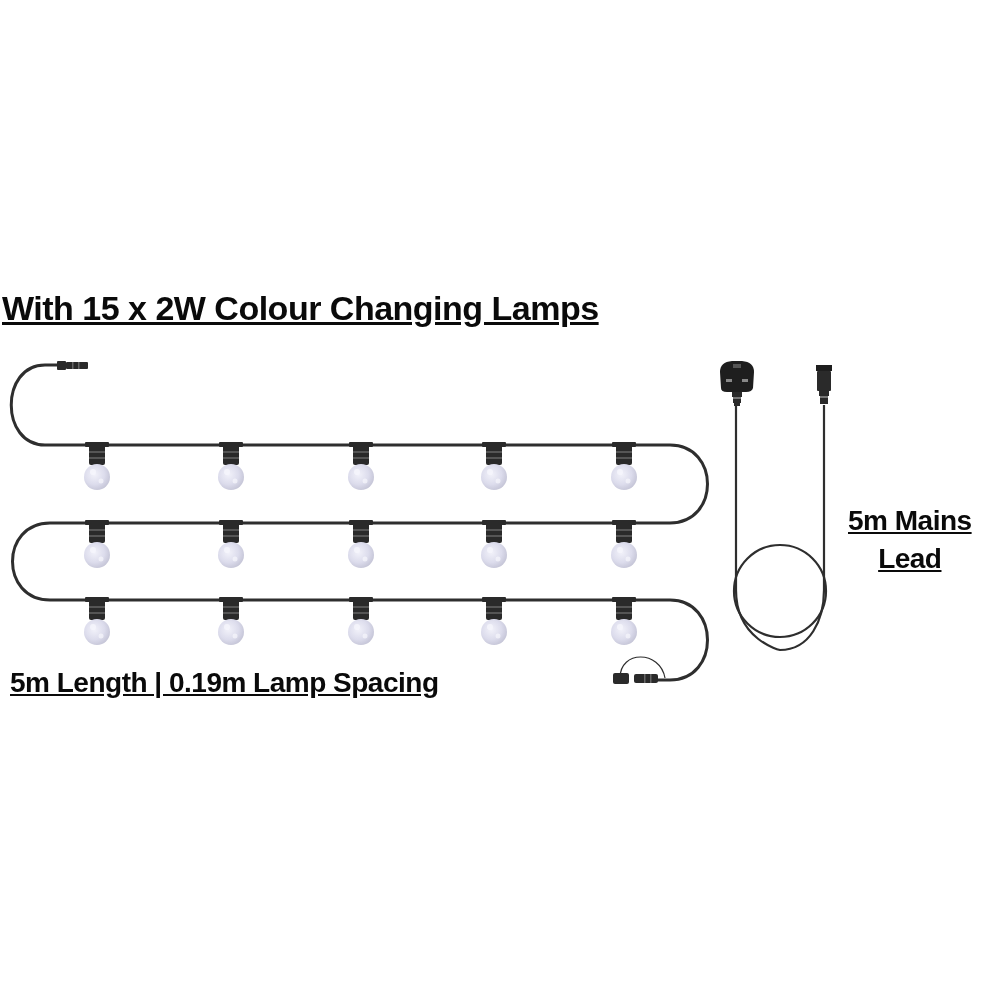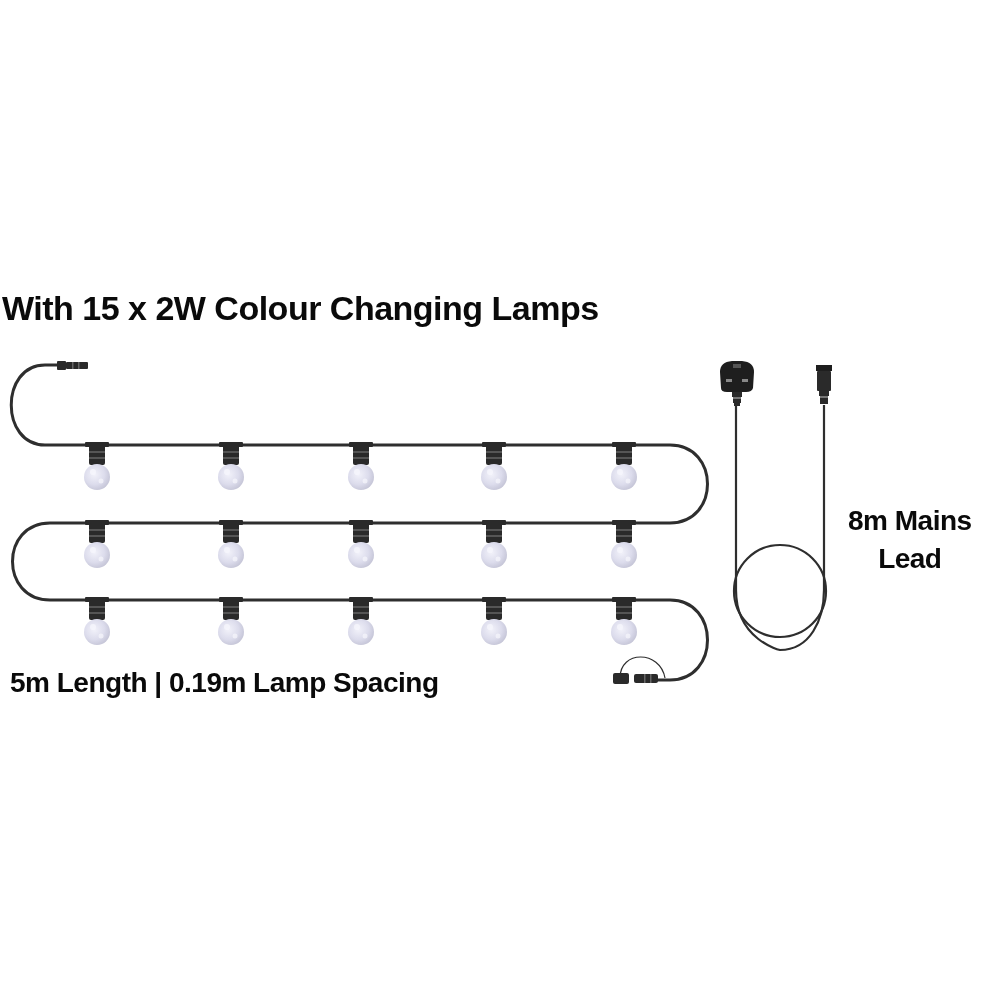--- a/index.html
+++ b/index.html
@@ -4,20 +4,21 @@
 <style>
   html, body { margin: 0; padding: 0; background: #ffffff; }
   body { width: 1000px; height: 1000px; position: relative; overflow: hidden; }
   .label {
     position: absolute;
     font-family: "Liberation Sans", "DejaVu Sans", sans-serif;
     font-weight: bold;
     color: #0a0a0a;
     white-space: nowrap;
     letter-spacing: -0.5px;
+    text-decoration: underline;
   }
   #title { left: 2px; top: 289px; font-size: 34px; }
   #length-label { left: 10px; top: 667px; font-size: 28px; }
   #mains-label { left: 848px; top: 502px; font-size: 28px; text-align: center; line-height: 38px; }
   svg#diagram { position: absolute; left: 0; top: 0; }
 </style>
 </head>
 <body>
 
 <div class="label" id="title">With 15 x 2W Colour Changing Lamps</div>
@@ -111,15 +112,15 @@
       <rect x="819" y="391" width="10" height="5" fill="#2a2a2a"></rect>
       <rect x="820" y="396" width="8" height="2" fill="#777"></rect>
       <rect x="820" y="398" width="8" height="6" fill="#2a2a2a"></rect>
     </g>
   </g>
 </svg>
 
 <div class="label" id="length-label">5m Length | 0.19m Lamp Spacing</div>
 
 <div class="label" id="mains-label">
-  <div>8m Mains</div>
+  <div>5m Mains</div>
   <div>Lead</div>
 </div>
 
 </body></html>

